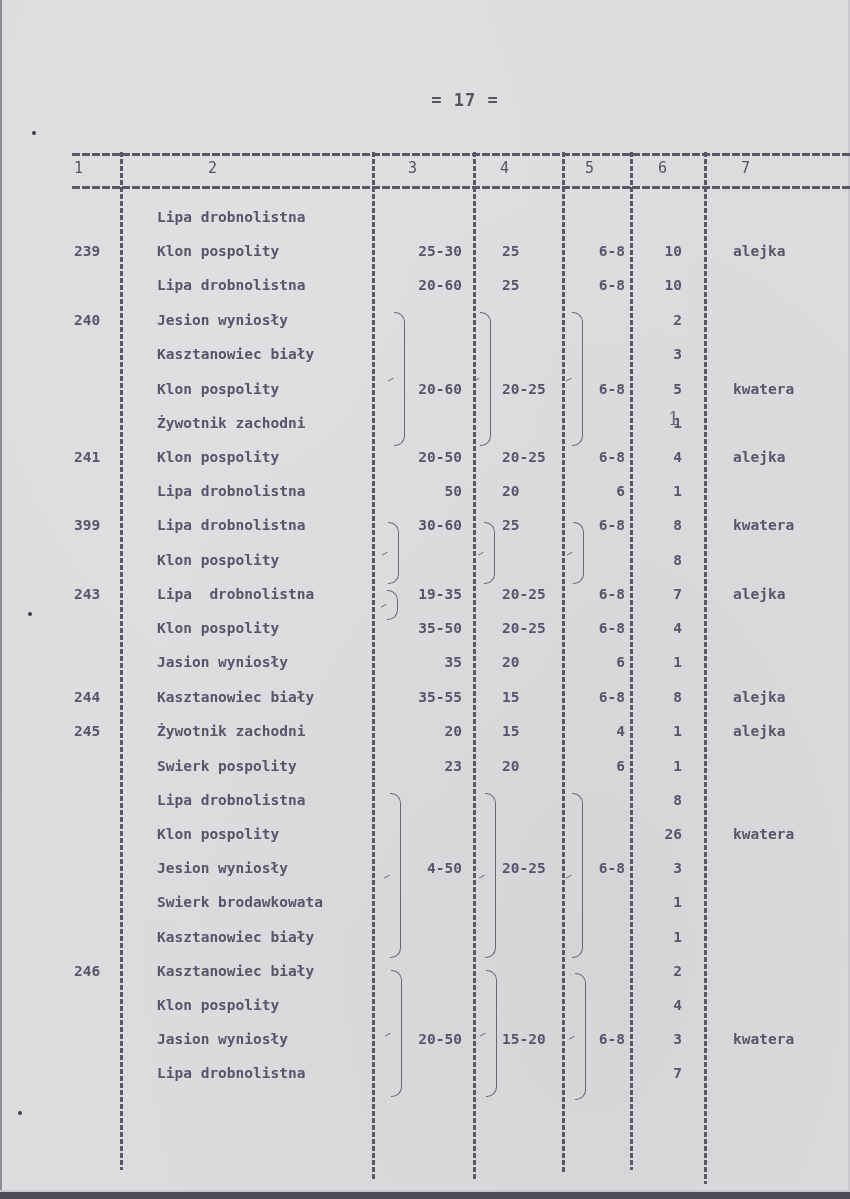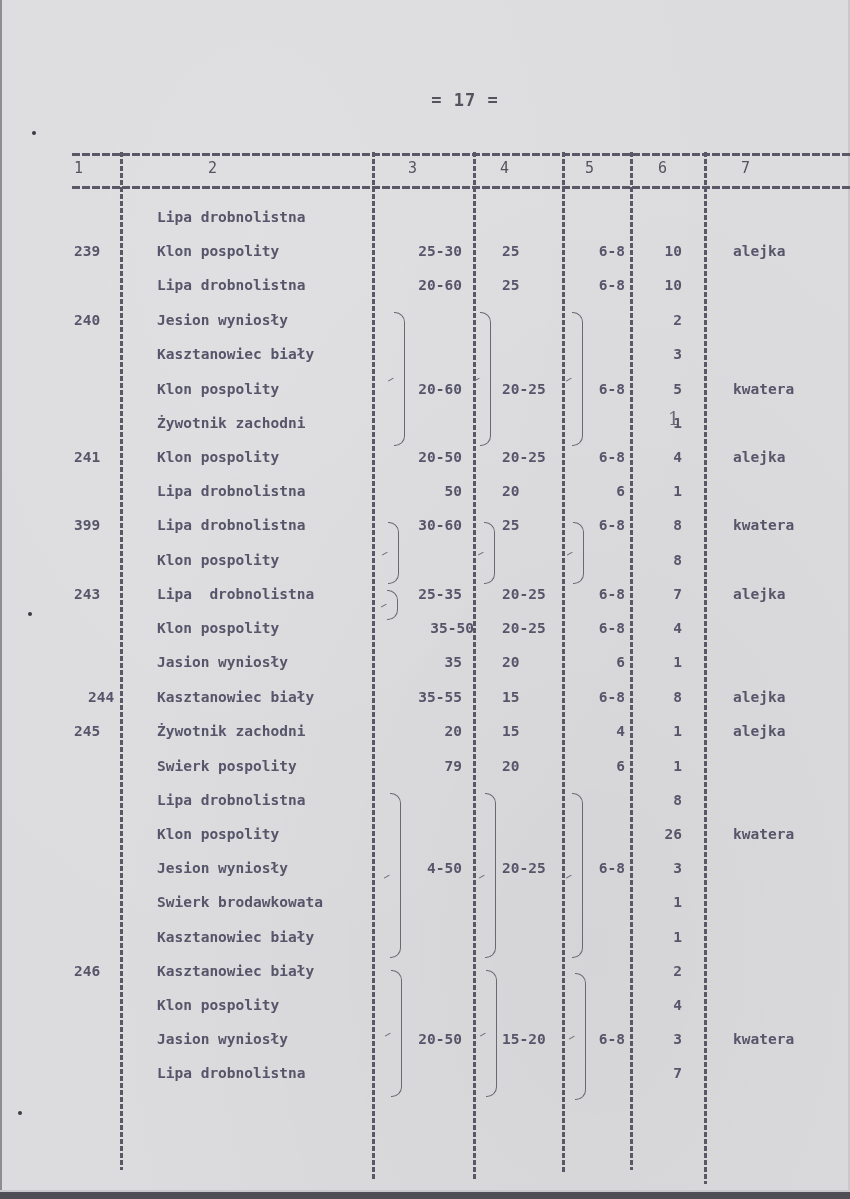--- a/index.html
+++ b/index.html
@@ -173,66 +173,66 @@
       <div class="cell" style="top: 551px; left: 157px;">Klon pospolity</div>
       <div class="cell" style="top: 551px; right: 388px; text-align: right;"></div>
       <div class="cell" style="top: 551px; left: 502px;"></div>
       <div class="cell" style="top: 551px; right: 225px; text-align: right;"></div>
       <div class="cell" style="top: 551px; right: 168px; text-align: right;">8</div>
       <div class="cell" style="top: 551px; left: 733px;"></div>
     </div>
     <div>
       <div class="cell" style="top: 585px; left: 74px;">243</div>
       <div class="cell" style="top: 585px; left: 157px;">Lipa  drobnolistna</div>
-      <div class="cell" style="top: 585px; right: 388px; text-align: right;">25-35</div>
+      <div class="cell" style="top: 585px; right: 388px; text-align: right;">19-35</div>
       <div class="cell" style="top: 585px; left: 502px;">20-25</div>
       <div class="cell" style="top: 585px; right: 225px; text-align: right;">6-8</div>
       <div class="cell" style="top: 585px; right: 168px; text-align: right;">7</div>
       <div class="cell" style="top: 585px; left: 733px;">alejka</div>
     </div>
     <div>
       <div class="cell" style="top: 619px; left: 74px;"></div>
       <div class="cell" style="top: 619px; left: 157px;">Klon pospolity</div>
-      <div class="cell" style="top: 619px; right: 376px; ">35-50</div>
+      <div class="cell" style="top: 619px; right: 388px; ">35-50</div>
       <div class="cell" style="top: 619px; left: 502px;">20-25</div>
       <div class="cell" style="top: 619px; right: 225px; text-align: right;">6-8</div>
       <div class="cell" style="top: 619px; right: 168px; text-align: right;">4</div>
       <div class="cell" style="top: 619px; left: 733px;"></div>
     </div>
     <div>
       <div class="cell" style="top: 653px; left: 74px;"></div>
       <div class="cell" style="top: 653px; left: 157px;">Jasion wyniosły</div>
       <div class="cell" style="top: 653px; right: 388px; text-align: right;">35</div>
       <div class="cell" style="top: 653px; left: 502px;">20</div>
       <div class="cell" style="top: 653px; right: 225px; text-align: right;">6</div>
       <div class="cell" style="top: 653px; right: 168px; text-align: right;">1</div>
       <div class="cell" style="top: 653px; left: 733px;"></div>
     </div>
     <div>
-      <div class="cell" style="top: 688px; left: 74px; margin-left: 14px;">244</div>
+      <div class="cell" style="top: 688px; left: 74px;">244</div>
       <div class="cell" style="top: 688px; left: 157px;">Kasztanowiec biały</div>
       <div class="cell" style="top: 688px; right: 388px; text-align: right;">35-55</div>
       <div class="cell" style="top: 688px; left: 502px;">15</div>
       <div class="cell" style="top: 688px; right: 225px; text-align: right;">6-8</div>
       <div class="cell" style="top: 688px; right: 168px; text-align: right;">8</div>
       <div class="cell" style="top: 688px; left: 733px;">alejka</div>
     </div>
     <div>
       <div class="cell" style="top: 722px; left: 74px;">245</div>
       <div class="cell" style="top: 722px; left: 157px;">Żywotnik zachodni</div>
       <div class="cell" style="top: 722px; right: 388px; text-align: right;">20</div>
       <div class="cell" style="top: 722px; left: 502px;">15</div>
       <div class="cell" style="top: 722px; right: 225px; text-align: right;">4</div>
       <div class="cell" style="top: 722px; right: 168px; text-align: right;">1</div>
       <div class="cell" style="top: 722px; left: 733px;">alejka</div>
     </div>
     <div>
       <div class="cell" style="top: 757px; left: 74px;"></div>
       <div class="cell" style="top: 757px; left: 157px;">Swierk pospolity</div>
-      <div class="cell" style="top: 757px; right: 388px; text-align: right;">79</div>
+      <div class="cell" style="top: 757px; right: 388px; text-align: right;">23</div>
       <div class="cell" style="top: 757px; left: 502px;">20</div>
       <div class="cell" style="top: 757px; right: 225px; text-align: right;">6</div>
       <div class="cell" style="top: 757px; right: 168px; text-align: right;">1</div>
       <div class="cell" style="top: 757px; left: 733px;"></div>
     </div>
     <div>
       <div class="cell" style="top: 791px; left: 74px;"></div>
       <div class="cell" style="top: 791px; left: 157px;">Lipa drobnolistna</div>
       <div class="cell" style="top: 791px; right: 388px; text-align: right;"></div>
       <div class="cell" style="top: 791px; left: 502px;"></div>

